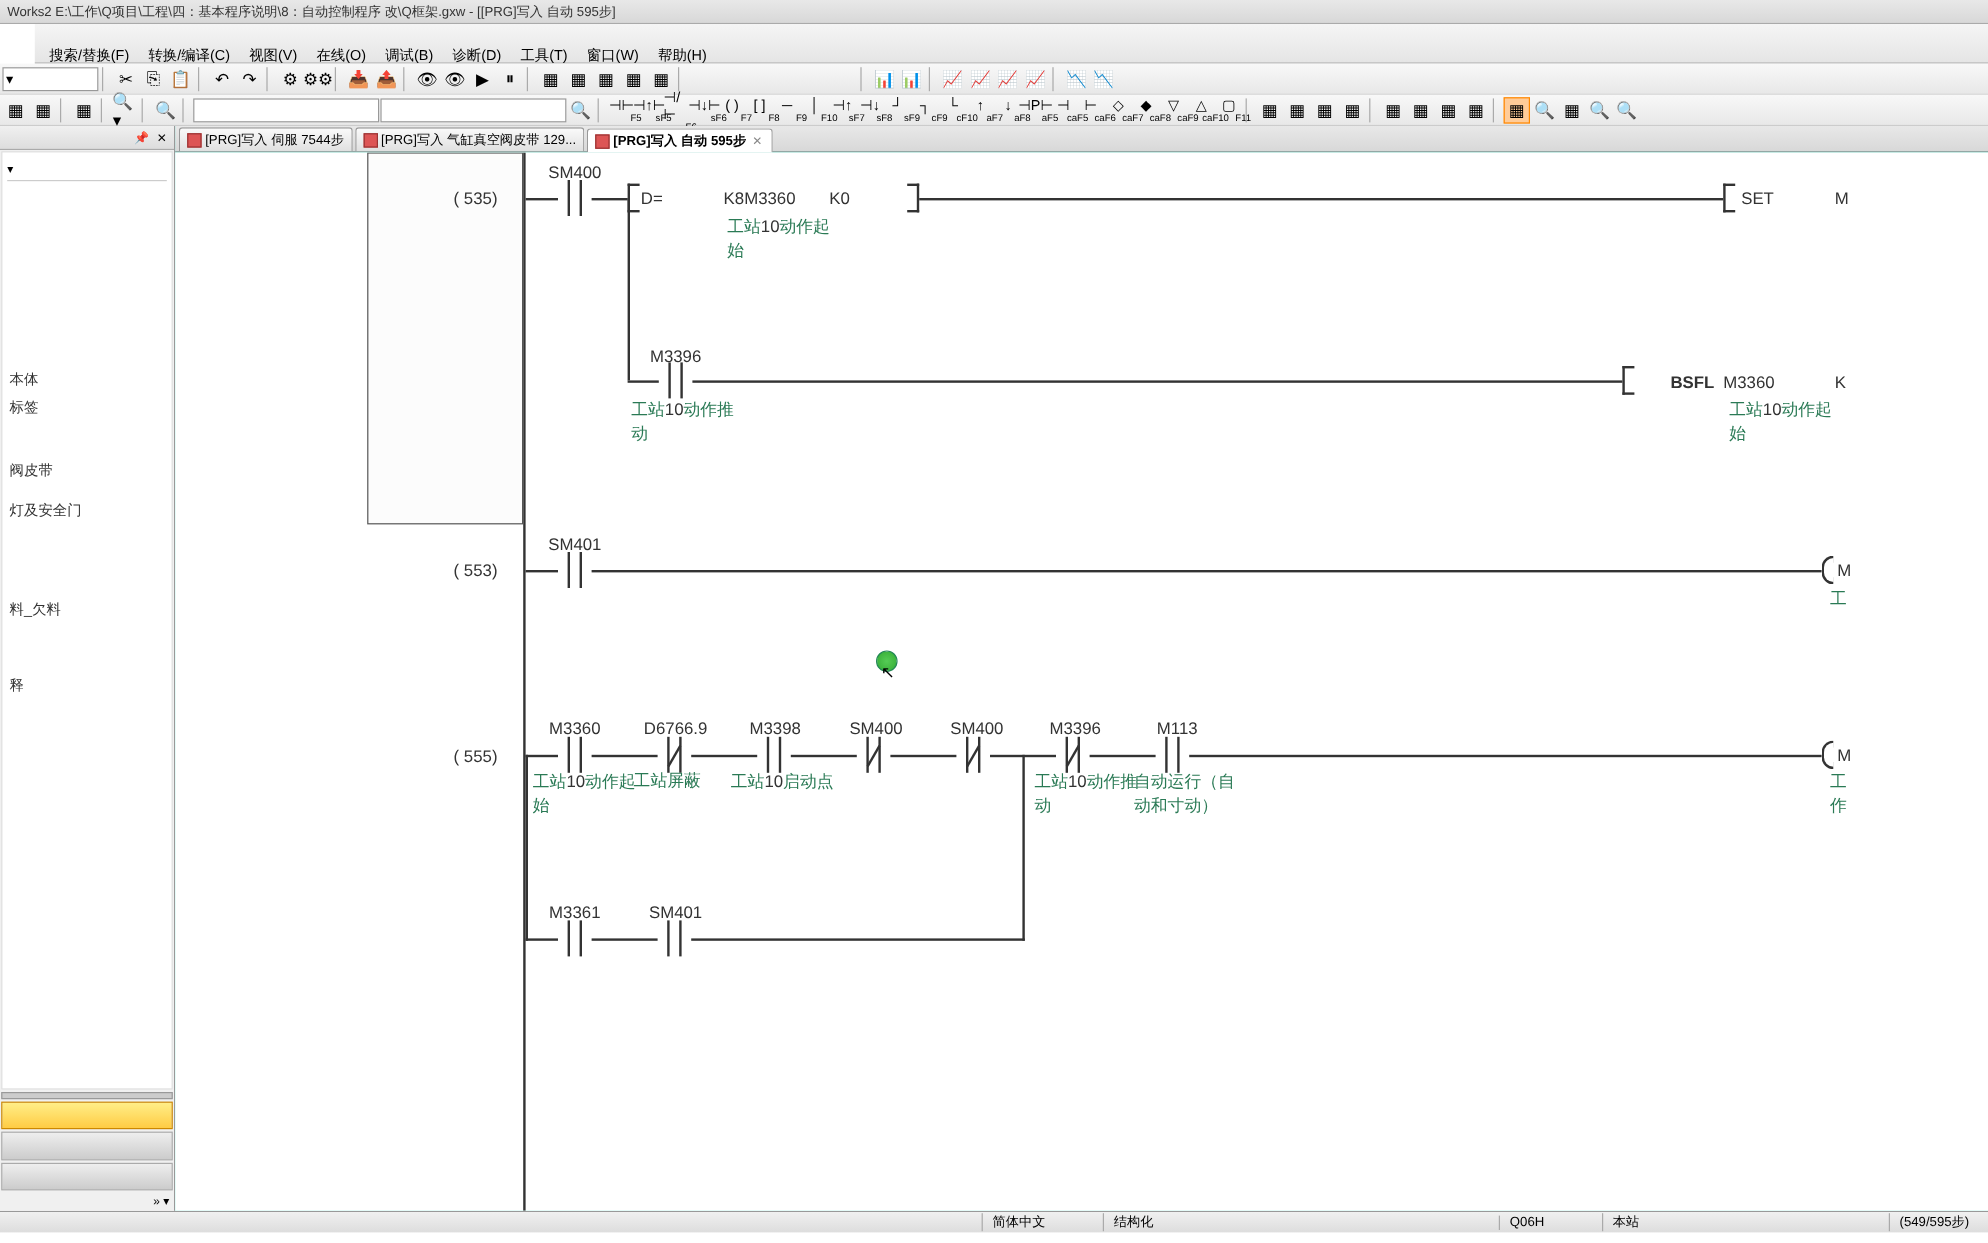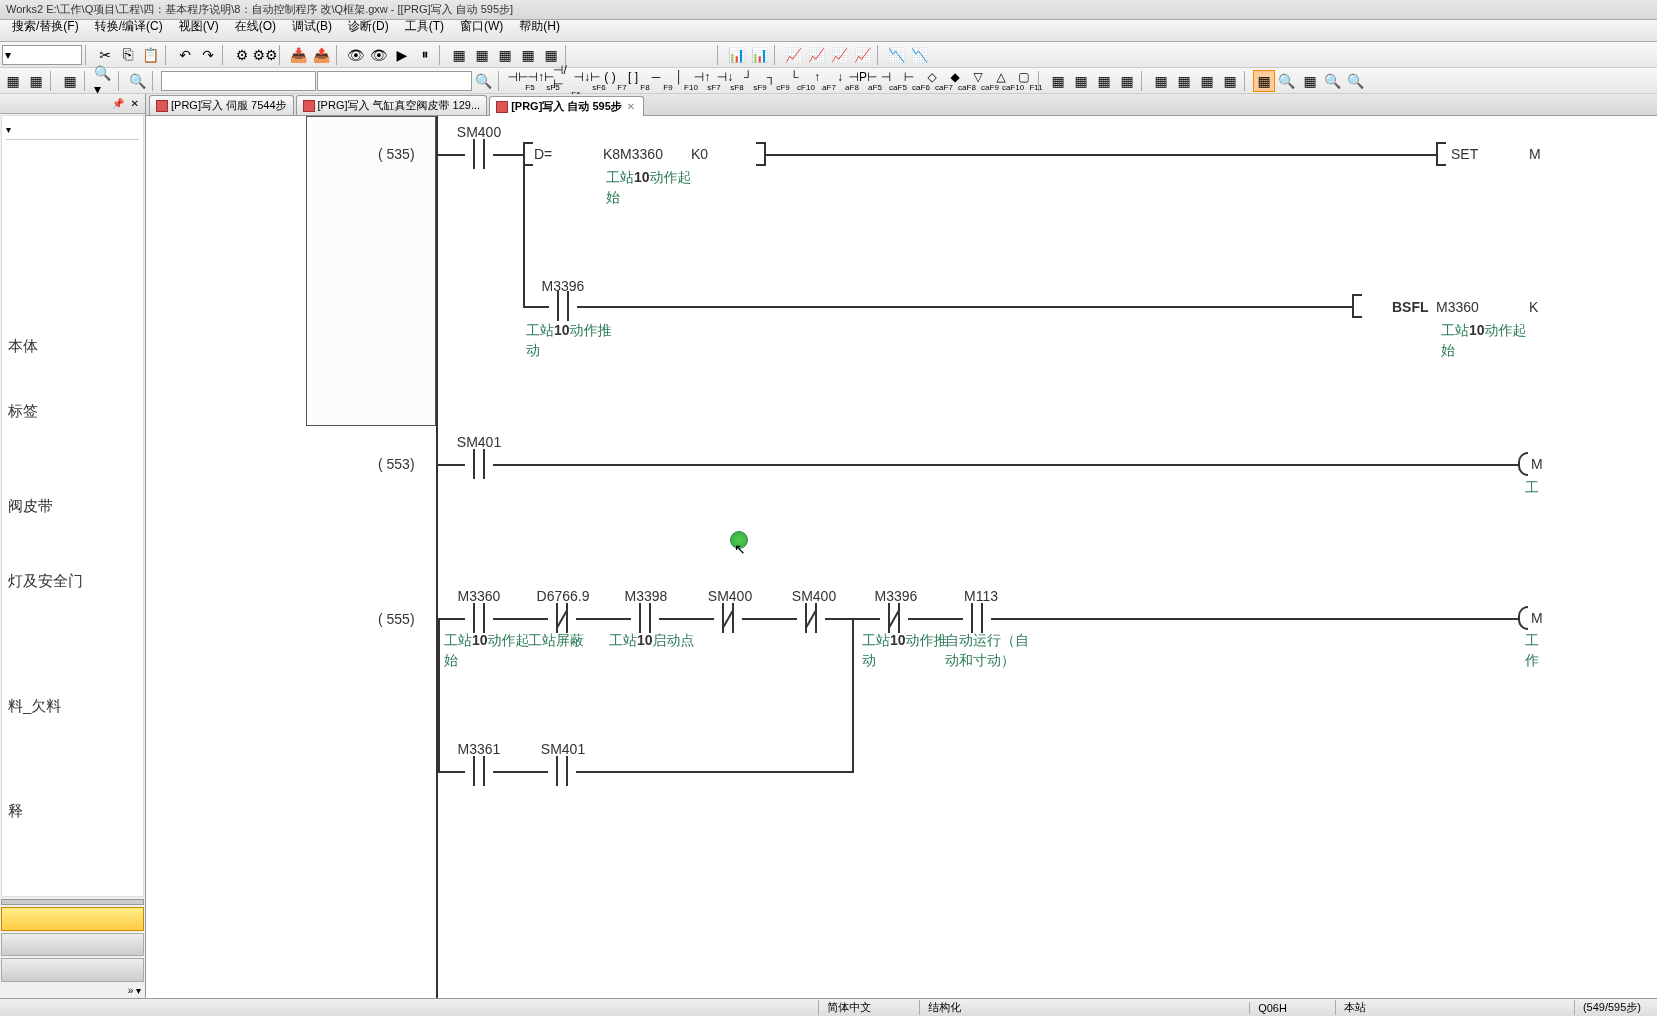--- a/index.html
+++ b/index.html
@@ -1,39 +1,39 @@
 <!DOCTYPE html>
 <html><head>
   <meta charset="utf-8">
   <style>
     * { margin: 0; padding: 0; box-sizing: border-box; font-family: "Microsoft YaHei", SimSun, Arial, sans-serif; }
     body { background: #fff; overflow: hidden; width: 1657px; height: 1036px; font-size: 12px; }
 
     .title-bar { background: linear-gradient(#e8e8e8, #d8d8d8); height: 20px; padding: 2px 6px; display: flex; align-items: center; border-bottom: 1px solid #aaa; }
     .title-text { font-size: 11px; color: #333; }
 
-    .menu-bar { background: linear-gradient(#f5f5f5, #e5e5e5); height: 22px; display: flex; align-items: flex-end; padding: 4px 4px; border-bottom: 1px solid #aaa; }
+    .menu-bar { background: linear-gradient(#f5f5f5, #e5e5e5); height: 22px; display: flex; align-items: flex-start; padding: 16px 4px; border-bottom: 1px solid #aaa; margin-left: 29px; }
     .menu-item { padding: 2px 8px; font-size: 12px; cursor: default; }
 
     .toolbar { background: linear-gradient(#f8f8f8, #e8e8e8); height: 26px; display: flex; align-items: center; border-bottom: 1px solid #ccc; padding: 0 2px; gap: 1px; }
     .tb-btn { width: 22px; height: 22px; border: 1px solid transparent; display: flex; align-items: center; justify-content: center; font-size: 14px; cursor: default; }
     .tb-sep { width: 6px; height: 20px; border-left: 1px solid #aaa; margin: 0 2px; }
     .tb-btn.active { background: #fc9; border: 1px solid #f80; }
     .tb-lbl { font-size: 8px; line-height: 8px; text-align: center; padding-left: 24px; }
     .fkey { display: flex; flex-direction: column; align-items: center; width: 22px; }
 
     .combo { height: 20px; border: 1px solid #999; background: #fff; min-width: 70px; display:flex; align-items:center; padding: 0 2px; }
 
     .workspace { display: flex; height: calc(1036px - 20px - 22px - 26px - 26px - 20px - 18px); }
 
     .nav-panel { width: 146px; background: #f0f0f0; border-right: 1px solid #999; display: flex; flex-direction: column; }
     .nav-header { background: linear-gradient(#f0f0f0,#ddd); height: 20px; display: flex; justify-content: flex-end; align-items: center; padding: 0 3px; font-size: 10px; border-bottom: 1px solid #aaa; }
     .nav-hbtn { padding: 0 3px; cursor: default; }
     .nav-body { flex: 1; background: #fff; border: 1px solid #ddd; margin: 1px; padding: 4px; overflow: hidden; }
-    .nav-entry { padding: 3px 2px; font-size: 15px; color: #333; white-space: nowrap; overflow: hidden; margin-top: 40px; }
+    .nav-entry { padding: 3px 2px; font-size: 12px; color: #333; white-space: nowrap; overflow: hidden; }
     .nav-bottom { height: 100px; display:flex; flex-direction:column; }
     .nav-tab { height: 24px; background: linear-gradient(#fe8,#fc4); border: 1px solid #c80; margin:1px; }
     .nav-tab2 { height: 24px; background: linear-gradient(#eee,#ccc); border: 1px solid #aaa; margin:1px; }
     .nav-chev { text-align:right; padding: 2px 4px; font-size: 10px; }
 
     .main { flex: 1; display: flex; flex-direction: column; background: #5eead4; }
     .tabs { height: 22px; background: linear-gradient(#e8e8e8,#d8d8d8); display: flex; align-items: flex-end; padding: 0 3px; border-bottom: 1px solid #999; }
     .tab { background: linear-gradient(#fafafa,#e0e0e0); border: 1px solid #999; border-bottom: none; border-radius: 3px 3px 0 0; padding: 2px 6px; font-size: 11px; margin-right: 2px; display: flex; align-items: center; gap: 3px; cursor: default; }
     .tab.active { background: #fff; position: relative; top: 1px; }
     .tab-ico { width: 12px; height: 12px; background: #d55; border: 1px solid #933; }
@@ -43,21 +43,21 @@
     .watermark { position: absolute; color: #bbb; font-size: 22px; line-height: 1.6; left: 95px; top: 95px; z-index: 5; pointer-events: none; letter-spacing: 1px; }
     .watermark .row { display:flex; gap:12px; }
     .watermark .k { width: 95px; }
 
     .rung-area { position: absolute; left: 160px; right: 0; top: 0; bottom: 0; }
     .left-rail { position: absolute; left: 130px; top: 0; bottom: 0; width: 2px; background: #333; }
 
     .step-no { position: absolute; font-size: 14px; color: #333; }
     .device-lbl { position: absolute; font-size: 14px; color: #333; text-align: center; width: 80px; transform: translateX(-40px); }
     .comment { position: absolute; font-size: 14px; color: #2a7a55; text-align: left; width: 90px; line-height: 1.4; }
-    .comment b { color: #333; font-weight: bold; }
+    .comment b { color: #333; font-weight: normal; }
 
     
     .hwire { position: absolute; height: 2px; background: #333; }
     .vwire { position: absolute; width: 2px; background: #333; }
     .contact-no { position: absolute; width: 28px; height: 30px; }
     .contact-no::before, .contact-no::after { content:''; position:absolute; top:0; bottom:0; width:2px; background:#333; }
     .contact-no::before { left: 8px; }
     .contact-no::after { right: 8px; }
     .contact-nc { position: absolute; width: 28px; height: 30px; }
     .contact-nc::before, .contact-nc::after { content:''; position:absolute; top:0; bottom:0; width:2px; background:#333; }

